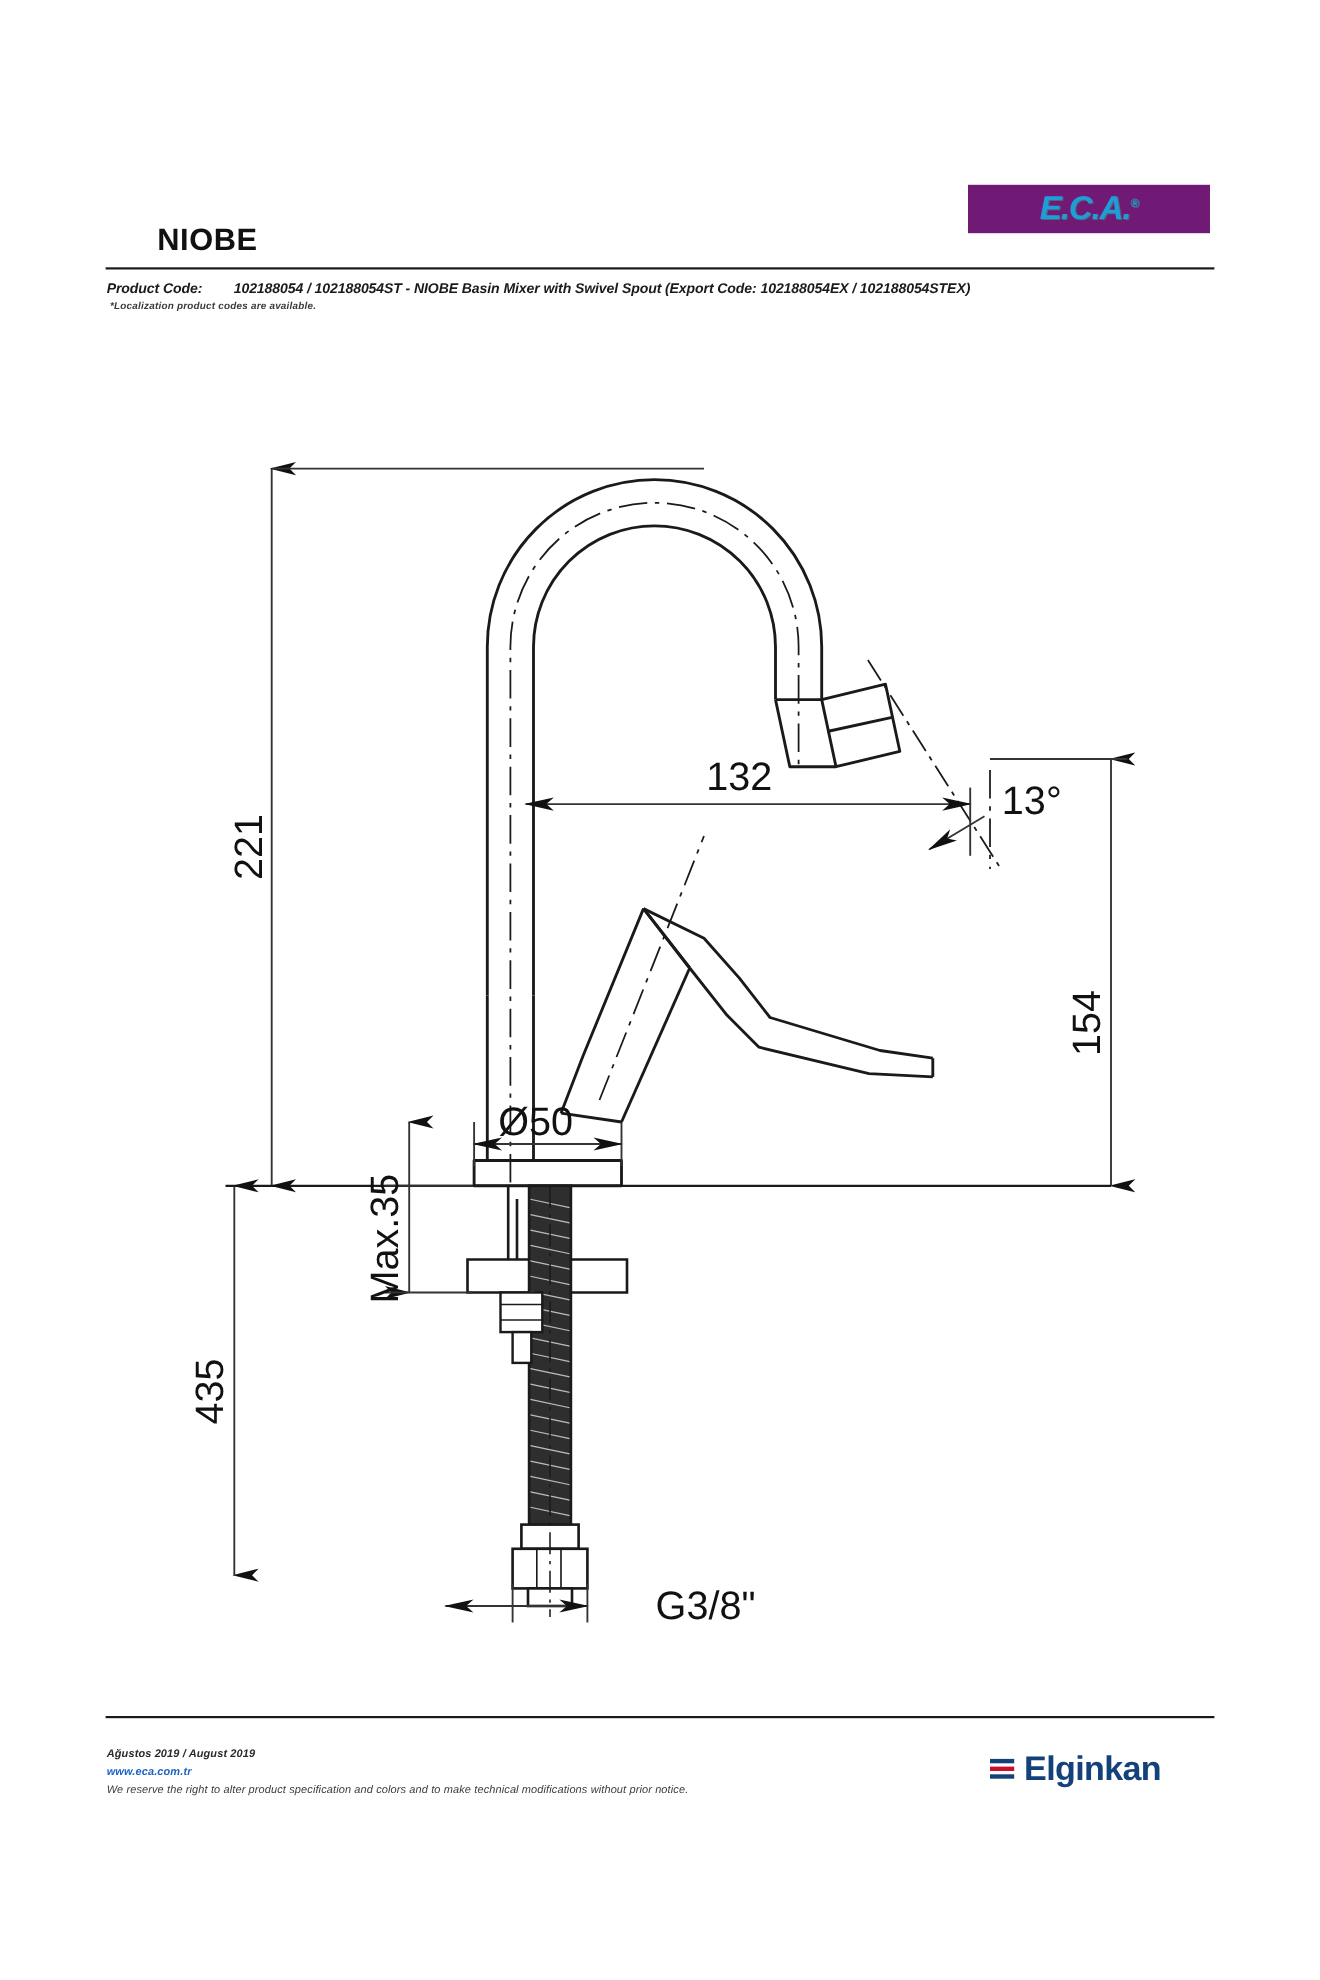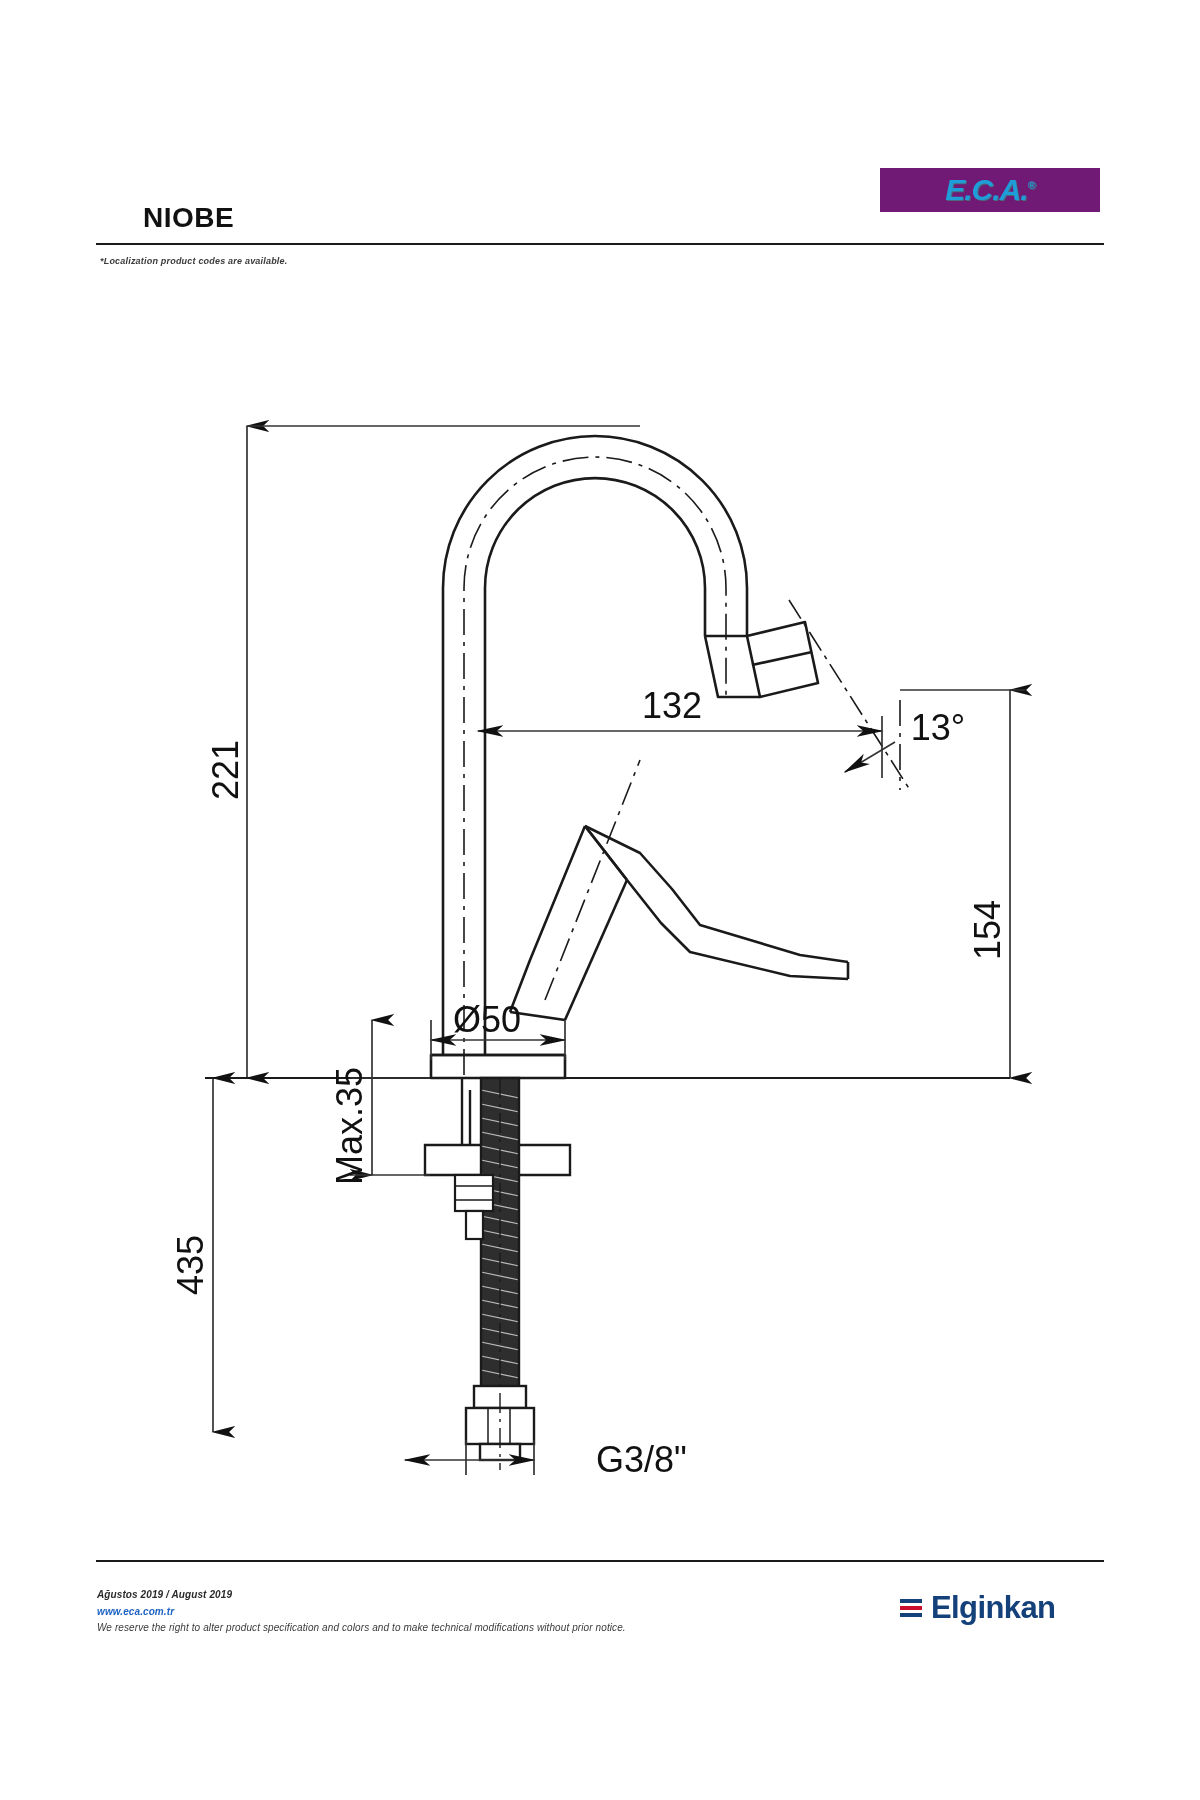--- a/index.html
+++ b/index.html
@@ -166,20 +166,21 @@
 
 <div id="header-logo-box">
   <span id="header-logo-text"><span>E.C.A</span><span>.</span><span id="header-logo-reg">®</span></span>
 </div>
 
 <div id="page-title">NIOBE</div>
 
 <div id="title-rule"></div>
 
 <div id="code-block">
+  <div class="code-line" id="code-en"><span class="lbl">Product Code:</span><span> 102188054 / 102188054ST - NIOBE Basin Mixer with Swivel Spout (Export Code: 102188054EX / 102188054STEX)</span></div>
   <div id="code-note">*Localization product codes are available.</div>
 </div>
 
 <svg id="drawing" viewBox="0 0 1200 1800">
   <defs>
     <marker id="arrUp" markerWidth="9" markerHeight="14" refX="4.5" refY="1" orient="auto-start-reverse">
       <path d="M4.5,0 L8,14 L4.5,10.5 L1,14 Z" fill="#111"></path>
     </marker>
     <marker id="arrDn" markerWidth="9" markerHeight="14" refX="4.5" refY="13" orient="auto">
       <path d="M4.5,14 L8,0 L4.5,3.5 L1,0 Z" fill="#111"></path>

